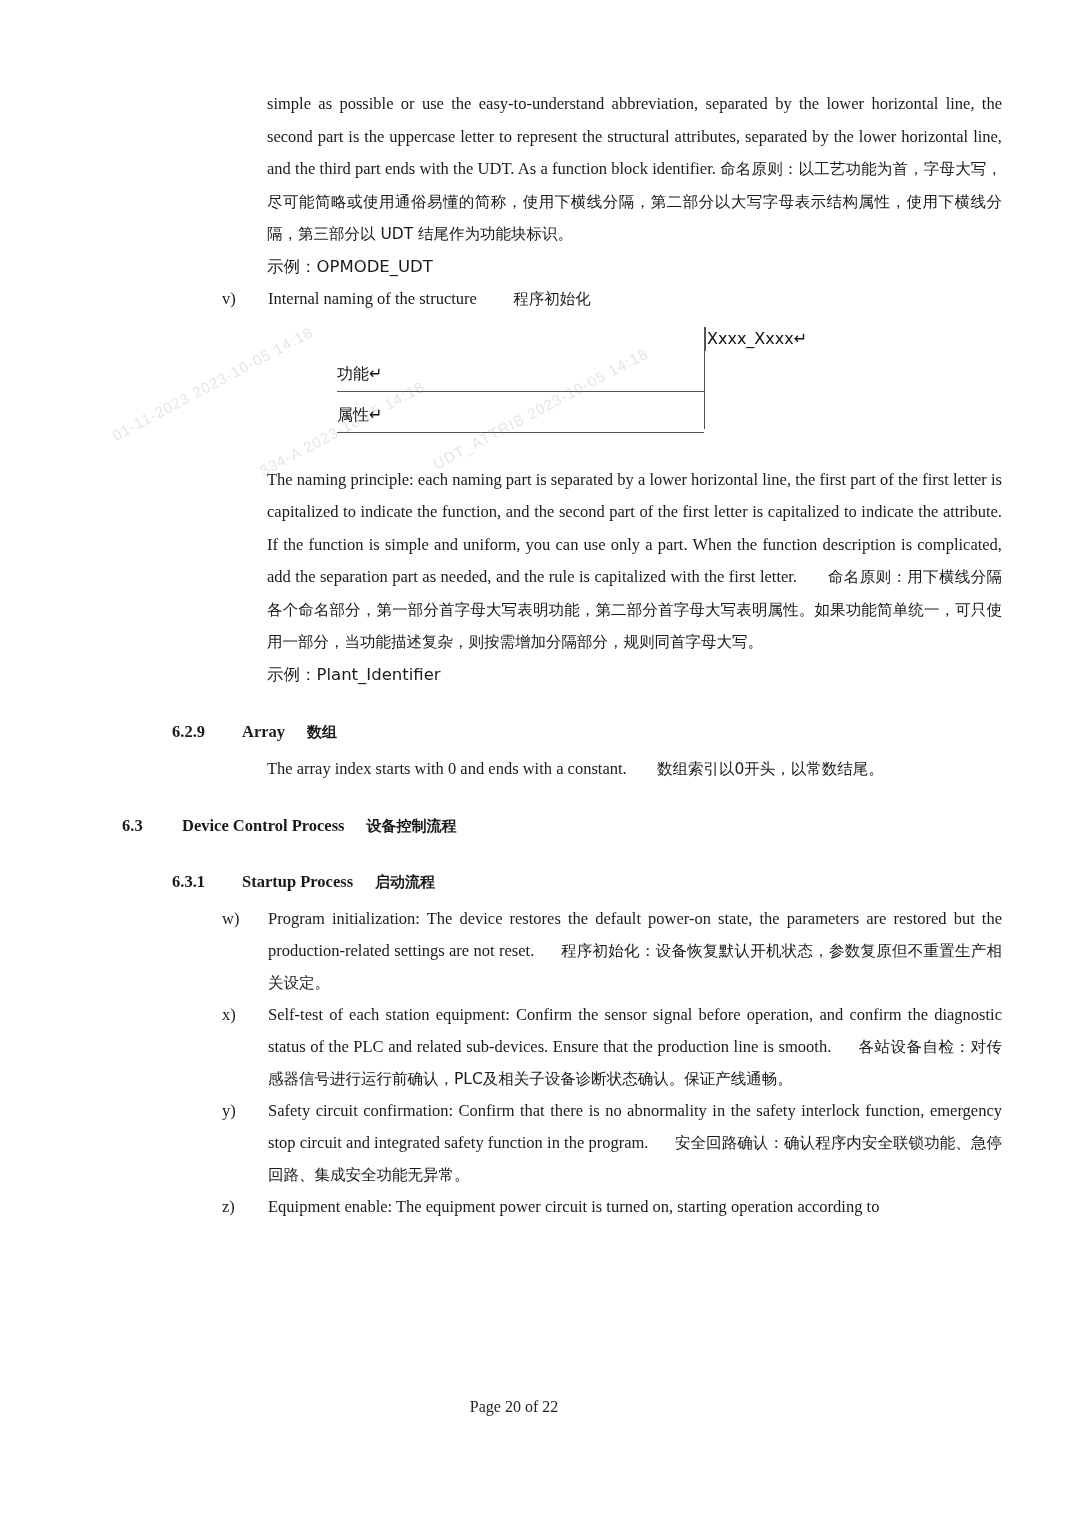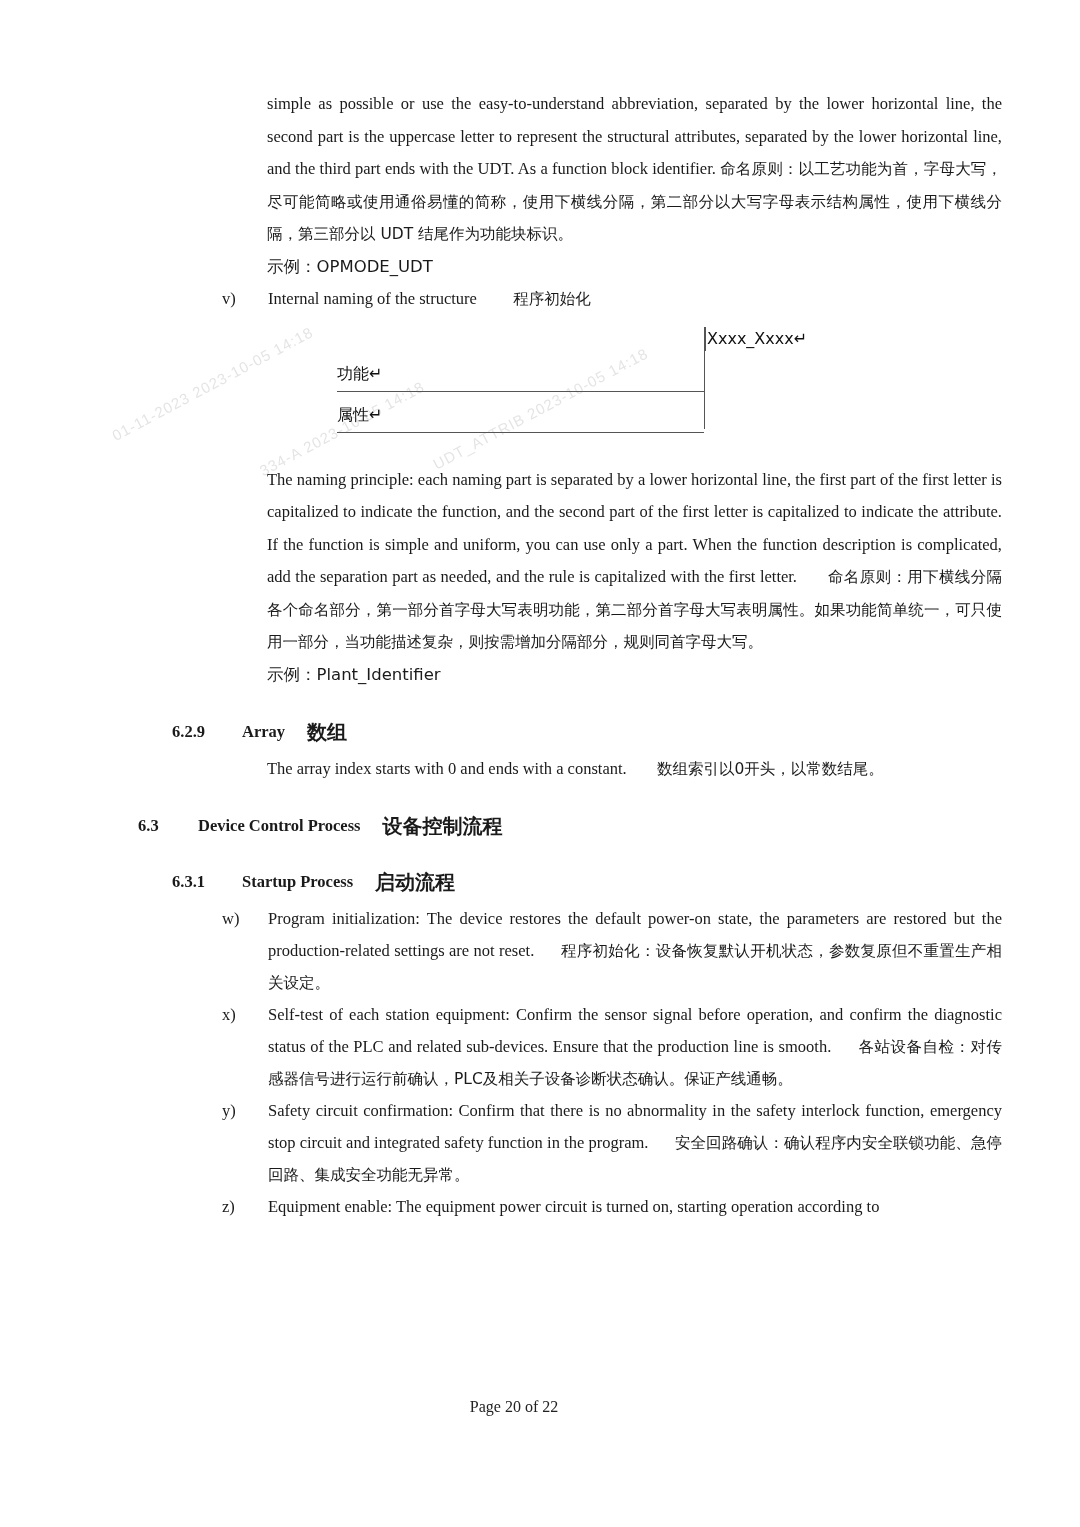--- a/index.html
+++ b/index.html
@@ -73,36 +73,36 @@
     font-weight: bold;
     font-size: 16.5px;
     line-height: 30px;
     margin-top: 26px;
     margin-bottom: 6px;
   }
   .heading.lvl2 {
     margin-left: 50px;
   }
   .heading.lvl1 {
-    margin-left: 16px;
+    margin-left: 0px;
   }
   .heading-num {
     width: 70px;
     flex: 0 0 70px;
   }
   .heading-num.wide {
     width: 60px;
     flex: 0 0 60px;
   }
   .heading-en {
     margin-right: 22px;
   }
   .heading-cn {
     font-family: "DejaVu Sans", sans-serif;
-    font-size: 20px;
+    font-size: 15px;
   }
   .footer {
     position: absolute;
     left: 0;
     top: 1398px;
     width: 1028px;
     text-align: center;
     font-size: 16px;
     color: #222;
   }

